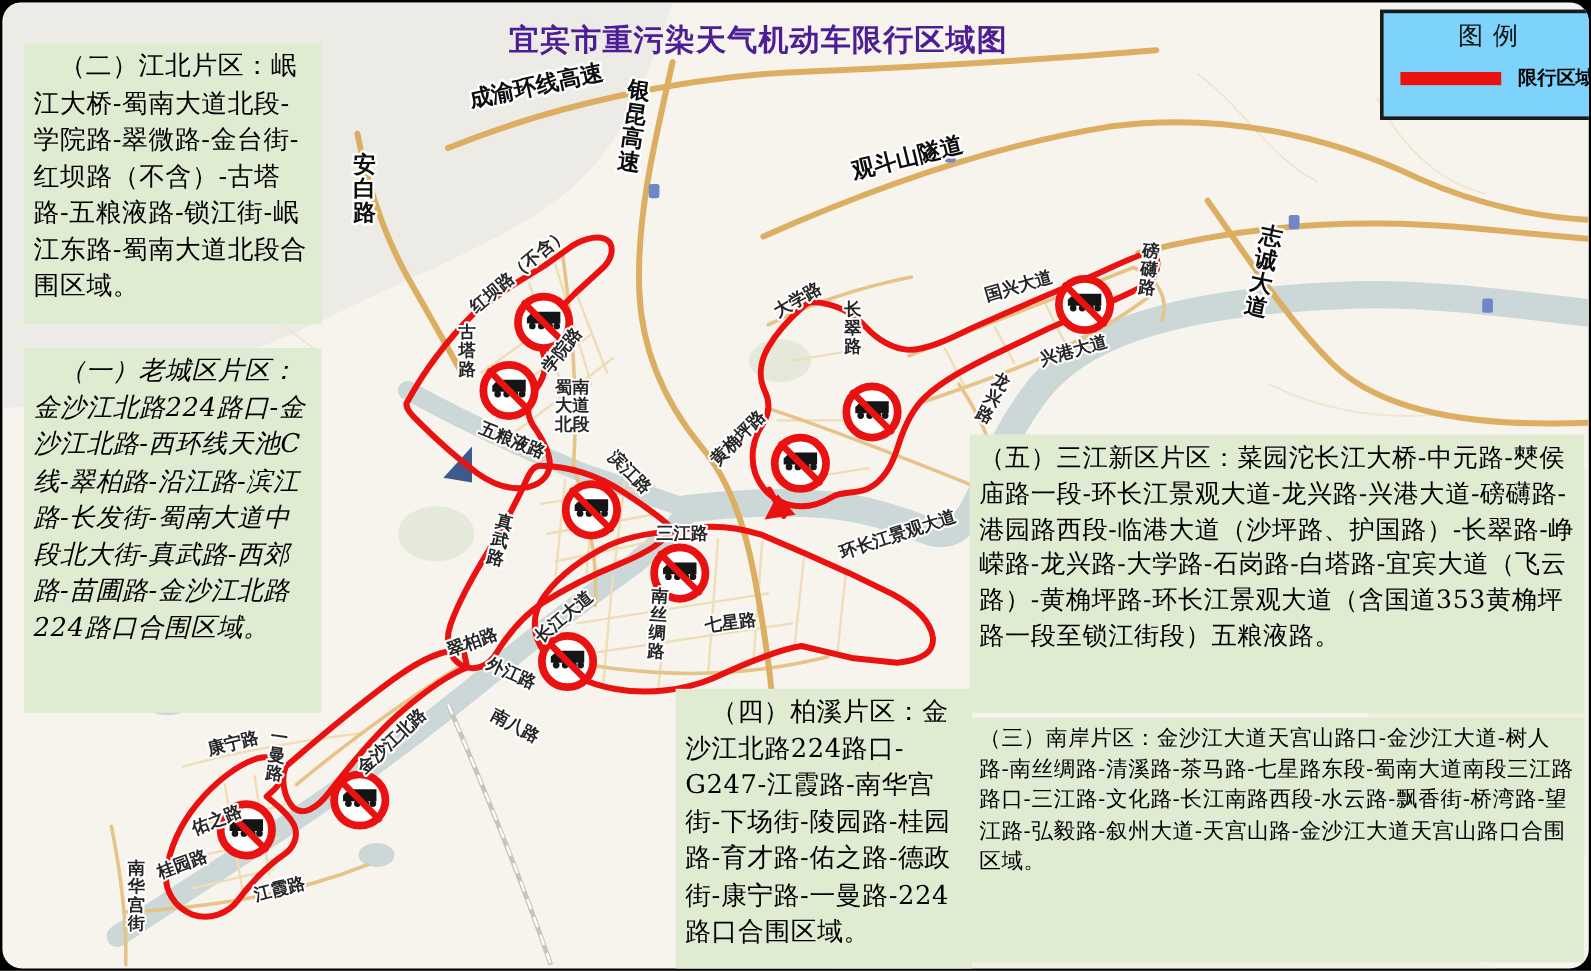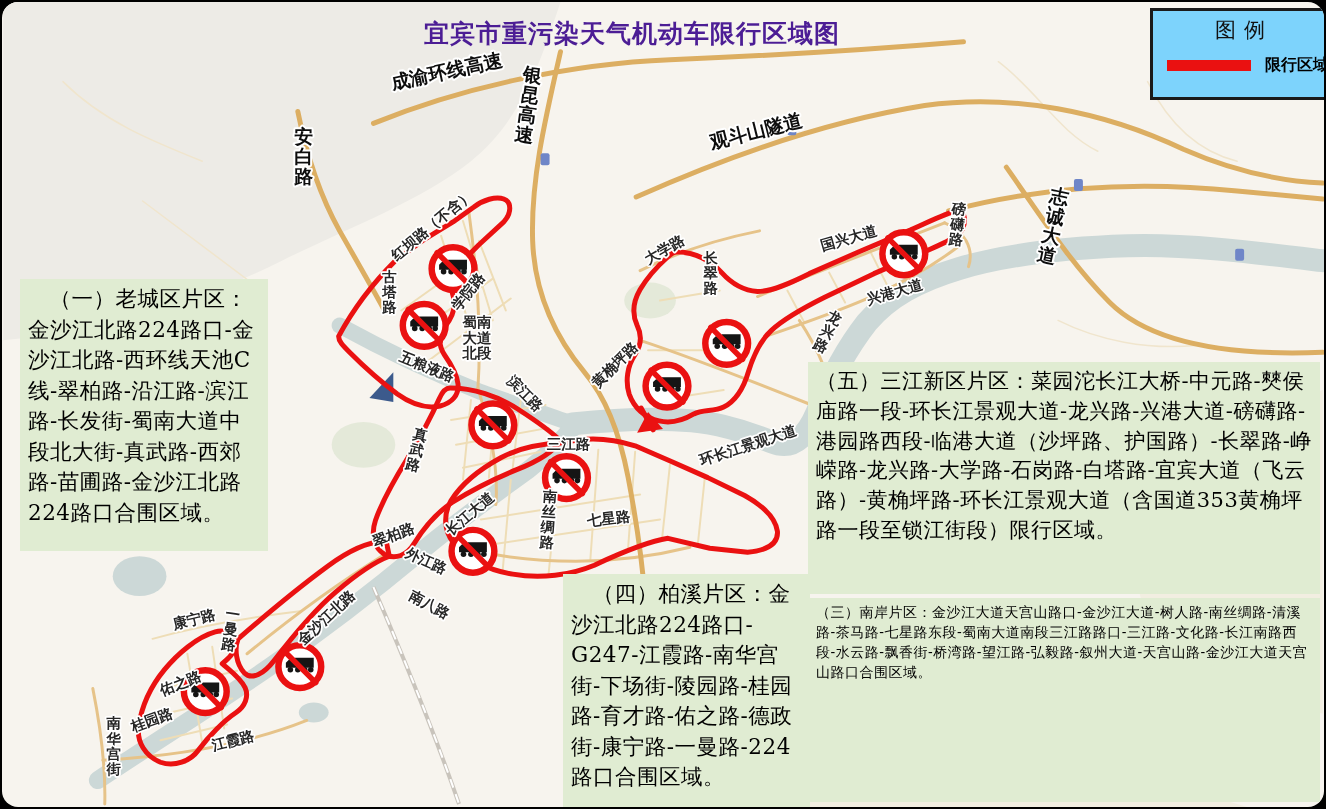--- a/index.html
+++ b/index.html
@@ -59,23 +59,23 @@
   .legend-label{margin-left:14px;font-size:16px;font-weight:800;color:#000;}
 
   .infobox{
     position:absolute;background:#e0ecd2;color:#000;box-sizing:border-box;
     font-family:"DejaVu Serif","Liberation Serif",serif;
     font-size:21.5px;line-height:1.42;padding:5px 8px;
     letter-spacing:0.5px;
   }
   .infobox.indent{text-indent:1em;}
   #box-jiangbei{left:18px;top:34px;width:248px;height:234px;}
-  #box-laocheng{left:18px;top:277px;width:248px;height:272px;}
+  #box-laocheng{left:18px;top:288px;width:248px;height:304px;font-style:italic;}
   #box-sanjiang{left:806px;top:360px;width:512px;height:232px;font-size:21px;}
-  #box-nanan{left:806px;top:596px;width:512px;height:204px;font-size:14px;}
+  #box-nanan{left:806px;top:596px;width:512px;height:204px;font-size:18px;}
   #box-baixi{left:561px;top:536px;width:247px;height:264px;margin-top:36px;}
 </style>
 </head>
 <body>
 
 <div class="frame">
 
   <svg class="map" viewBox="0 0 1326 809" xmlns="http://www.w3.org/2000/svg">
     <defs>
       <g id="sign-proto">
@@ -249,18 +249,19 @@
   <div class="page-title">宜宾市重污染天气机动车限行区域图</div>
 
   <div class="legend">
     <div class="legend-title">图例</div>
     <div class="legend-row">
       <div class="legend-swatch" style="background: rgb(234, 17, 17);"></div>
       <div class="legend-label">限行区域</div>
     </div>
   </div>
 
+  <div class="infobox indent" id="box-jiangbei">（二）江北片区：岷江大桥-蜀南大道北段-学院路-翠微路-金台街-红坝路（不含）-古塔路-五粮液路-锁江街-岷江东路-蜀南大道北段合围区域。</div>
   <div class="infobox indent" id="box-laocheng">（一）老城区片区：金沙江北路224路口-金沙江北路-西环线天池C线-翠柏路-沿江路-滨江路-长发街-蜀南大道中段北大街-真武路-西郊路-苗圃路-金沙江北路224路口合围区域。</div>
-  <div class="infobox" id="box-sanjiang">（五）三江新区片区：菜园沱长江大桥-中元路-僰侯庙路一段-环长江景观大道-龙兴路-兴港大道-磅礴路-港园路西段-临港大道（沙坪路、护国路）-长翠路-峥嵘路-龙兴路-大学路-石岗路-白塔路-宜宾大道（飞云路）-黄桷坪路-环长江景观大道（含国道353黄桷坪路一段至锁江街段）限行区域。</div>
+  <div class="infobox" id="box-sanjiang">（五）三江新区片区：菜园沱长江大桥-中元路-僰侯庙路一段-环长江景观大道-龙兴路-兴港大道-磅礴路-港园路西段-临港大道（沙坪路、护国路）-长翠路-峥嵘路-龙兴路-大学路-石岗路-白塔路-宜宾大道（飞云路）-黄桷坪路-环长江景观大道（含国道353黄桷坪路一段至锁江街段）五粮液路。</div>
   <div class="infobox" id="box-nanan">（三）南岸片区：金沙江大道天宫山路口-金沙江大道-树人路-南丝绸路-清溪路-茶马路-七星路东段-蜀南大道南段三江路路口-三江路-文化路-长江南路西段-水云路-飘香街-桥湾路-望江路-弘毅路-叙州大道-天宫山路-金沙江大道天宫山路口合围区域。</div>
   <div class="infobox indent" id="box-baixi">（四）柏溪片区：金沙江北路224路口-G247-江霞路-南华宫街-下场街-陵园路-桂园路-育才路-佑之路-德政街-康宁路-一曼路-224路口合围区域。</div>
 
 </div>
 
 </body></html>

